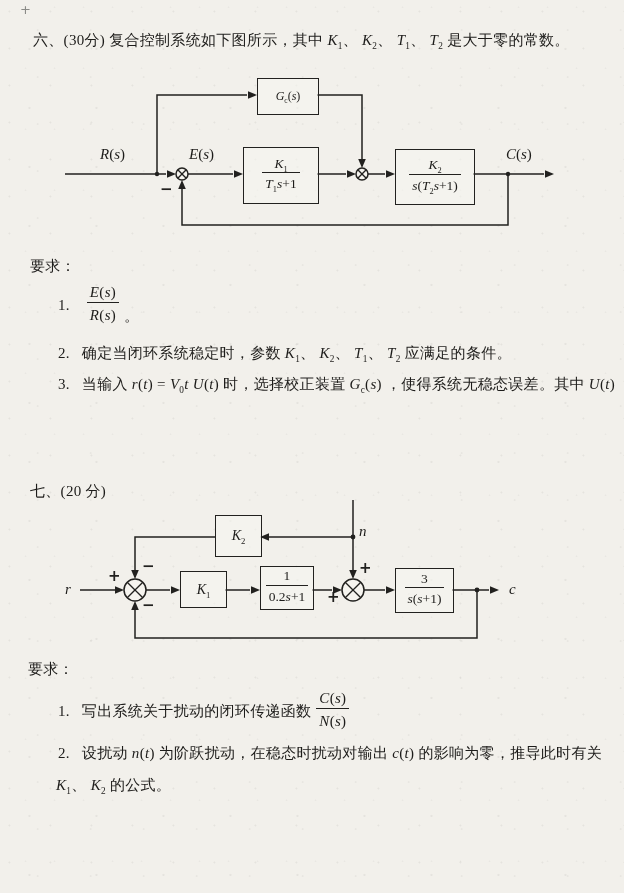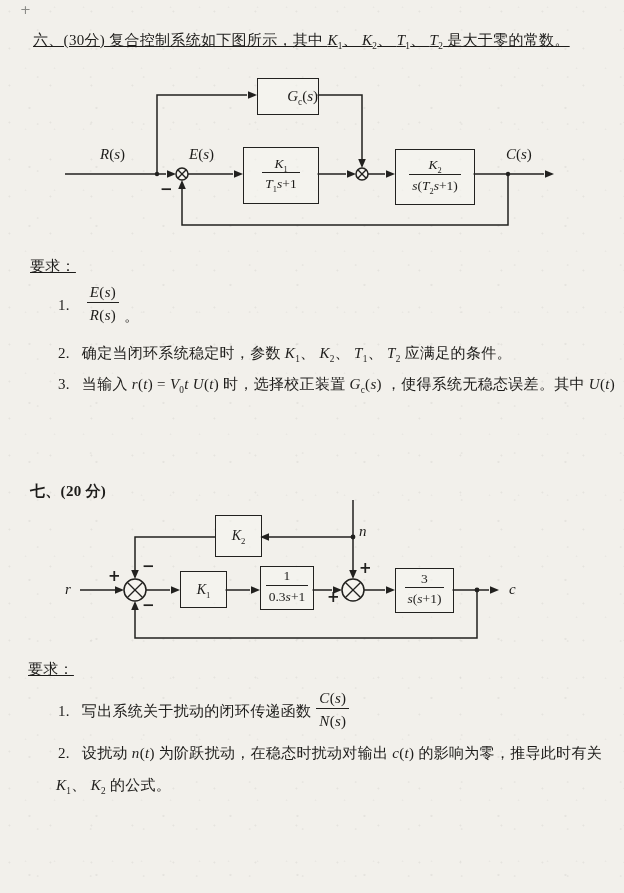--- a/index.html
+++ b/index.html
@@ -8,21 +8,21 @@
     background-color:#f2f0eb;
     background-image:
       radial-gradient(circle at 23% 31%, rgba(60,60,55,0.07) 0.6px, transparent 1.4px),
       radial-gradient(circle at 71% 64%, rgba(60,60,55,0.06) 0.5px, transparent 1.3px),
       radial-gradient(circle at 44% 83%, rgba(60,60,55,0.07) 0.6px, transparent 1.5px),
       radial-gradient(circle at 88% 12%, rgba(60,60,55,0.05) 0.5px, transparent 1.2px);
     background-size:41px 37px,53px 47px,67px 59px,29px 61px;
     font-family:"Liberation Serif","DejaVu Serif",serif;
     color:#1d1c1a;
   }
-  .txt{position:absolute;font-size:15px;line-height:1.35;white-space:nowrap;letter-spacing:0.3px;text-decoration:underline;}
+  .txt{position:absolute;font-size:15px;line-height:1.35;white-space:nowrap;letter-spacing:0.3px;}
   .corner-mark{position:absolute;left:20px;top:2px;font-size:13px;color:#8a8a86;font-family:"DejaVu Sans",sans-serif;}
   .diagram{position:absolute;}
   .diagram svg{position:absolute;left:0;top:0;}
   .dblock{
     position:absolute;border:1.7px solid #22211f;background:rgba(246,245,240,0.55);
     display:flex;align-items:center;justify-content:center;text-align:center;
   }
   .math{font-family:"Liberation Serif","DejaVu Serif",serif;}
   .math i{font-style:italic;}
   sub{font-size:0.62em;line-height:0;}
@@ -88,21 +88,21 @@
         <line x1="117.8" y1="99.8" x2="126.2" y2="108.2"></line>
         <line x1="117.8" y1="108.2" x2="126.2" y2="99.8"></line>
       </g>
       <g>
         <circle class="j" cx="302" cy="104" r="6"></circle>
         <line x1="297.8" y1="99.8" x2="306.2" y2="108.2"></line>
         <line x1="297.8" y1="108.2" x2="306.2" y2="99.8"></line>
       </g>
     </svg>
 
-    <div class="dblock" style="left:197px;top:8px;width:60px;height:35px;font-size:15px;justify-content:flex-end;">
+    <div class="dblock" style="left:197px;top:8px;width:60px;height:35px;font-size:12px;">
       <span><span class="math"><i>G</i><sub>c</sub><span>(</span><i>s</i><span>)</span></span></span>
     </div>
     <div class="dblock" style="left:183px;top:77px;width:74px;height:55px;">
       <span class="frac blockfrac">
         <span class="fnum"><span class="math"><i>K</i><sub>1</sub></span></span>
         <span class="fden"><span class="math"><i>T</i><sub>1</sub><i>s</i><span>+1</span></span></span>
       </span>
     </div>
     <div class="dblock" style="left:335px;top:79px;width:78px;height:54px;">
       <span class="frac blockfrac">
@@ -131,21 +131,21 @@
   <div class="req-row" style="left:58px;top:344px;">
     <span class="no">2.</span>
     <span>确定当闭环系统稳定时，参数 <span class="math"><i>K</i><sub>1</sub></span>、 <span class="math"><i>K</i><sub>2</sub></span>、 <span class="math"><i>T</i><sub>1</sub></span>、 <span class="math"><i>T</i><sub>2</sub></span> 应满足的条件。</span>
   </div>
 
   <div class="req-row" style="left:58px;top:375px;">
     <span class="no">3.</span>
     <span>当输入 <span class="math"><i>r</i><span>(</span><i>t</i><span>) = </span><i>V</i><sub>0</sub><i>t</i></span> <span class="math"><i>U</i><span>(</span><i>t</i><span>)</span></span> 时，选择校正装置 <span class="math"><i>G</i><sub>c</sub><span>(</span><i>s</i><span>)</span></span> ，使得系统无稳态误差。其中 <span class="math"><i>U</i><span>(</span><i>t</i><span>)</span></span></span>
   </div>
 
-  <div class="heading-row" style="left:30px;top:482px;font-weight:bold;">
+  <div class="heading-row" style="left:30px;top:482px;">
     <span>七、(20 分)</span>
     <span class="gap"></span>
   </div>
 
   <div class="diagram" style="left:55px;top:495px;width:530px;height:155px;">
     <svg width="530" height="155" viewBox="0 0 530 155">
       <g>
 
         <path d="M298 5 V75"></path>
           <polygon points="298,84 294.2,75 301.8,75"></polygon>
@@ -193,21 +193,21 @@
 
     <div class="dblock" style="left:160px;top:20px;width:45px;height:40px;font-size:14px;">
       <span><span class="math"><i>K</i><sub>2</sub></span></span>
     </div>
     <div class="dblock" style="left:125px;top:76px;width:45px;height:35px;font-size:14px;">
       <span><span class="math"><i>K</i><sub>1</sub></span></span>
     </div>
     <div class="dblock" style="left:205px;top:71px;width:52px;height:42px;">
       <span class="frac blockfrac">
         <span class="fnum">1</span>
-        <span class="fden"><span class="math"><span>0.3</span><i>s</i><span>+1</span></span></span>
+        <span class="fden"><span class="math"><span>0.2</span><i>s</i><span>+1</span></span></span>
       </span>
     </div>
     <div class="dblock" style="left:340px;top:73px;width:57px;height:43px;">
       <span class="frac blockfrac">
         <span class="fnum">3</span>
         <span class="fden"><span class="math"><i>s</i><span>(</span><i>s</i><span>+1)</span></span></span>
       </span>
     </div>
 
     <span class="lbl" style="left:10px;top:86px;"><span class="math"><i>r</i></span></span>

